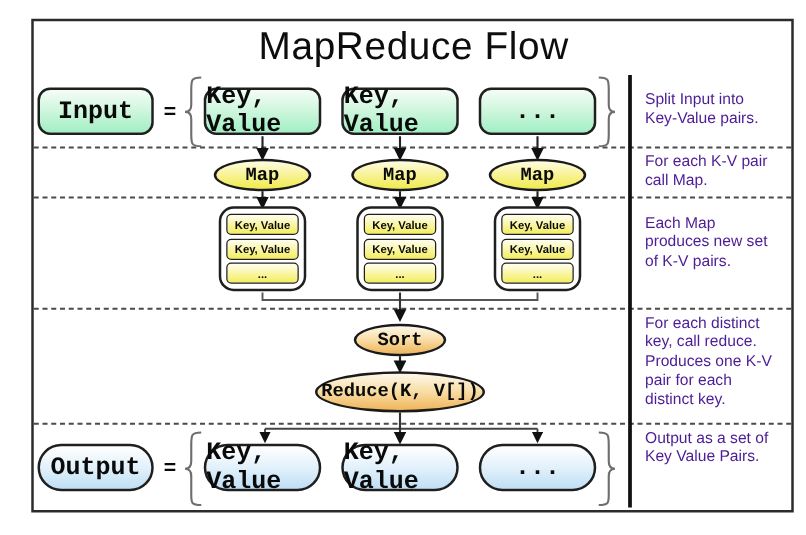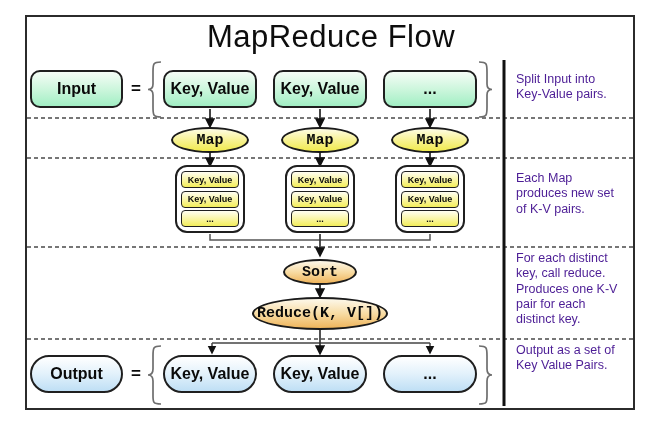--- a/index.html
+++ b/index.html
@@ -6,21 +6,21 @@
   #page{position:relative;width:645px;height:428px;background:#ffffff;
         font-family:"Liberation Sans",sans-serif;color:#111;overflow:hidden;}
   #frame{position:absolute;left:25px;top:15px;width:610px;height:395px;
          border:2px solid #2b2b2b;background:#fff;box-sizing:border-box;}
   #title{position:absolute;left:27px;top:19px;width:608px;text-align:center;
          font-size:31px;font-weight:normal;letter-spacing:0.5px;color:#0d0d0d;}
   svg.overlay{position:absolute;left:0;top:0;width:645px;height:428px;pointer-events:none;}
 
   .node{position:absolute;box-sizing:border-box;border:2px solid #1f1f1f;border-radius:10px;
         display:flex;align-items:center;justify-content:center;
-        font-weight:bold;font-size:16px;color:#0a0a0a;}
+        font-weight:bold;font-size:20px;color:#0a0a0a;font-family:Liberation Mono, monospace;}
   .green{background:linear-gradient(180deg,#f5fdf6 0%,#cdf6dd 50%,#a2efc4 100%);}
   .blue{background:linear-gradient(180deg,#ffffff 0%,#e2f1fb 50%,#bfdff5 100%);border-radius:19px;}
 
   .oval{position:absolute;box-sizing:border-box;border:2px solid #1a1a1a;border-radius:50%;
         display:flex;align-items:center;justify-content:center;
         font-weight:bold;font-size:15px;color:#0a0a0a;
         background:linear-gradient(180deg,#fefce4 0%,#f8f39c 45%,#f0ea4e 100%);font-family:Liberation Mono, monospace;}
   .oval.orange{background:linear-gradient(180deg,#fdf8ea 0%,#f8dca4 50%,#efb55c 100%);}
 
   .stack{position:absolute;box-sizing:border-box;width:70px;height:68px;
@@ -110,16 +110,17 @@
   <div class="oval orange" style="left:283px;top:259px;width:74px;height:26px;">Sort</div>
   <div class="oval orange" style="left:252px;top:297px;width:136px;height:33px;">Reduce(K, V[])</div>
 
   <div class="node blue" style="left:30px;top:355px;width:93px;height:38px;">Output</div>
   <div class="equals" style="left:126px;top:364px;">=</div>
   <div class="node blue" style="left:163px;top:355px;width:94px;height:38px;">Key, Value</div>
   <div class="node blue" style="left:273px;top:355px;width:94px;height:38px;">Key, Value</div>
   <div class="node blue" style="left:383px;top:355px;width:94px;height:38px;">...</div>
 
   <div class="note" style="top:72px;">Split Input into Key-Value pairs.</div>
+  <div class="note" style="top:122px;">For each K-V pair call Map.</div>
   <div class="note" style="top:171px;">Each Map produces new set of K-V pairs.</div>
   <div class="note" style="top:251px;">For each distinct key, call reduce. Produces one K-V pair for each distinct key.</div>
   <div class="note" style="top:343px;">Output as a set of Key Value Pairs.</div>
 </div>
 
 </body></html>

